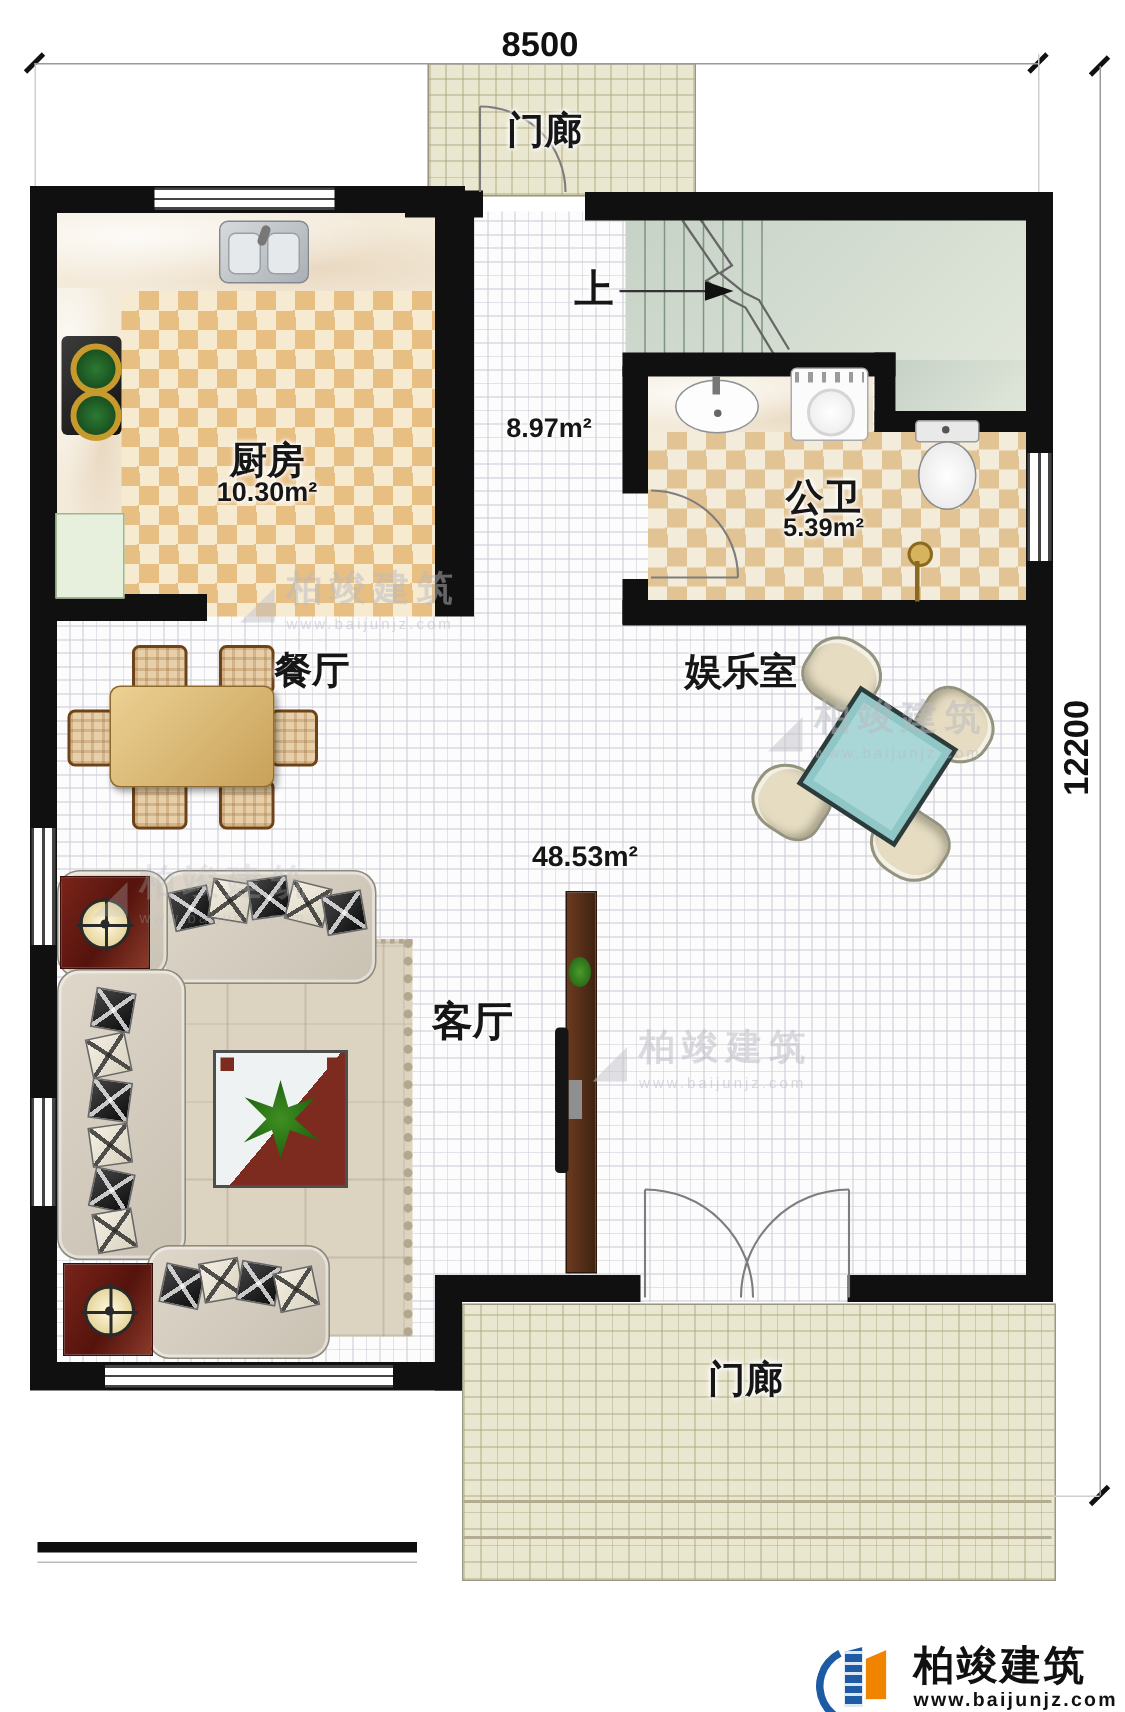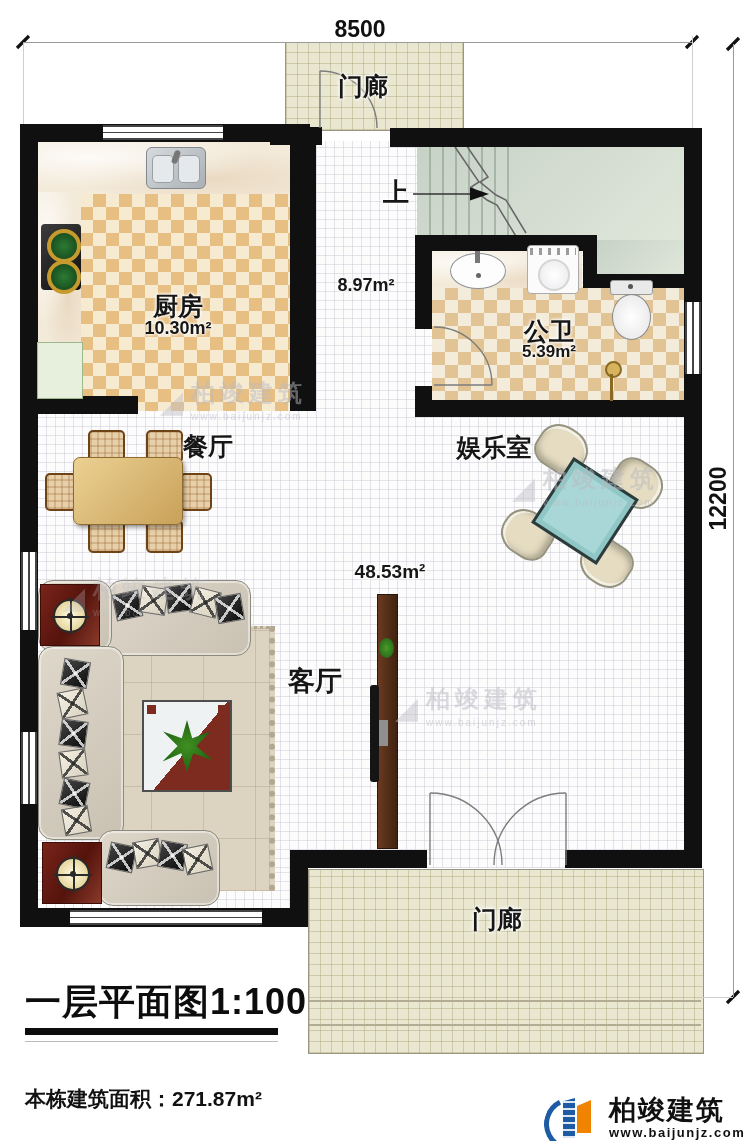--- a/index.html
+++ b/index.html
@@ -266,24 +266,22 @@
     <span class="mk">◢</span>
     <span><span class="t1">柏竣建筑</span><br>
     <span class="t2">www.baijunjz.com</span></span>
   </div>
   <div class="wm" style="left:62px;top:562px;opacity:.28;">
     <span class="mk">◢</span>
     <span><span class="t1">柏竣建筑</span><br>
     <span class="t2">www.baijunjz.com</span></span>
   </div>
 
-  <div class="tb-title">一层平面图1:100</div>
   <div class="tb-line" style="top:1014px;height:7px;background:#0d0d0d;"></div>
   <div class="tb-line" style="top:1027px;height:1px;background:#bbb;"></div>
-  <div class="tb-info" style="top:1071px;">本栋建筑面积：271.87m²</div>
 
   <div class="abs" style="left:544px;top:1076px;width:58px;height:58px;z-index:70;">
     <div class="abs" style="left:0;top:7px;width:44px;height:44px;border:5px solid transparent;border-left-color:#1d5ba5;border-bottom-color:#1d5ba5;border-radius:50%;transform:rotate(18deg);"></div>
     <div class="abs" style="left:19px;top:8px;width:12px;height:40px;background:repeating-linear-gradient(0deg,rgba(255,255,255,.85) 0 2px,transparent 2px 7px) #1d5ba5;clip-path:polygon(0 8%,100% 0,100% 100%,0 100%);"></div>
     <div class="abs" style="left:33px;top:10px;width:14px;height:33px;background:#f08300;clip-path:polygon(0 18%,100% 0,100% 100%,0 100%);"></div>
   </div>
   <div class="logo-co">柏竣建筑</div>
   <div class="logo-web">www.baijunjz.com</div>
 
 </div>

